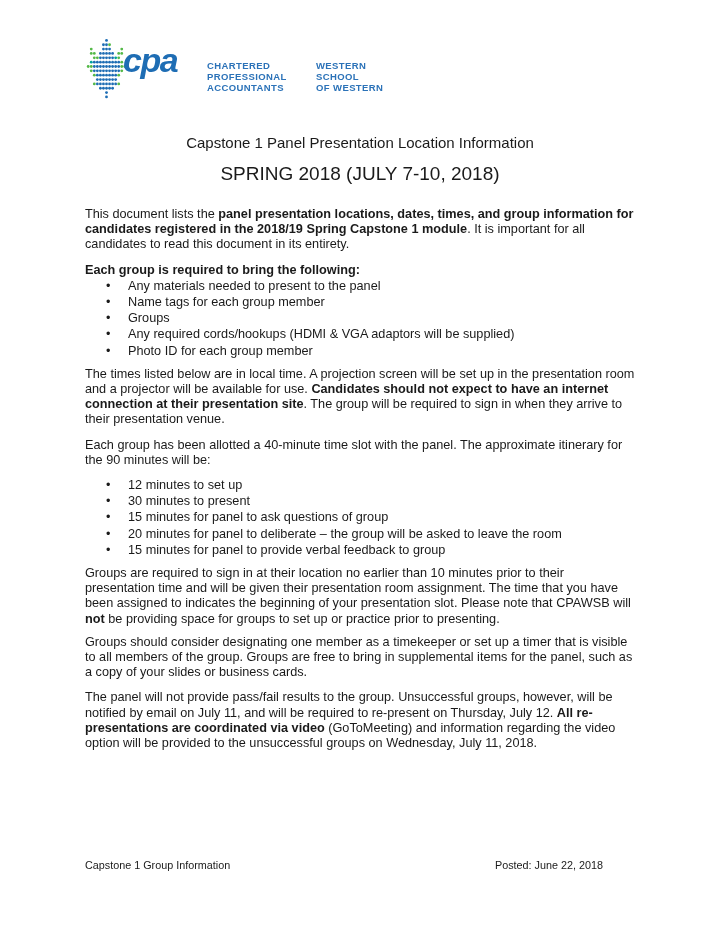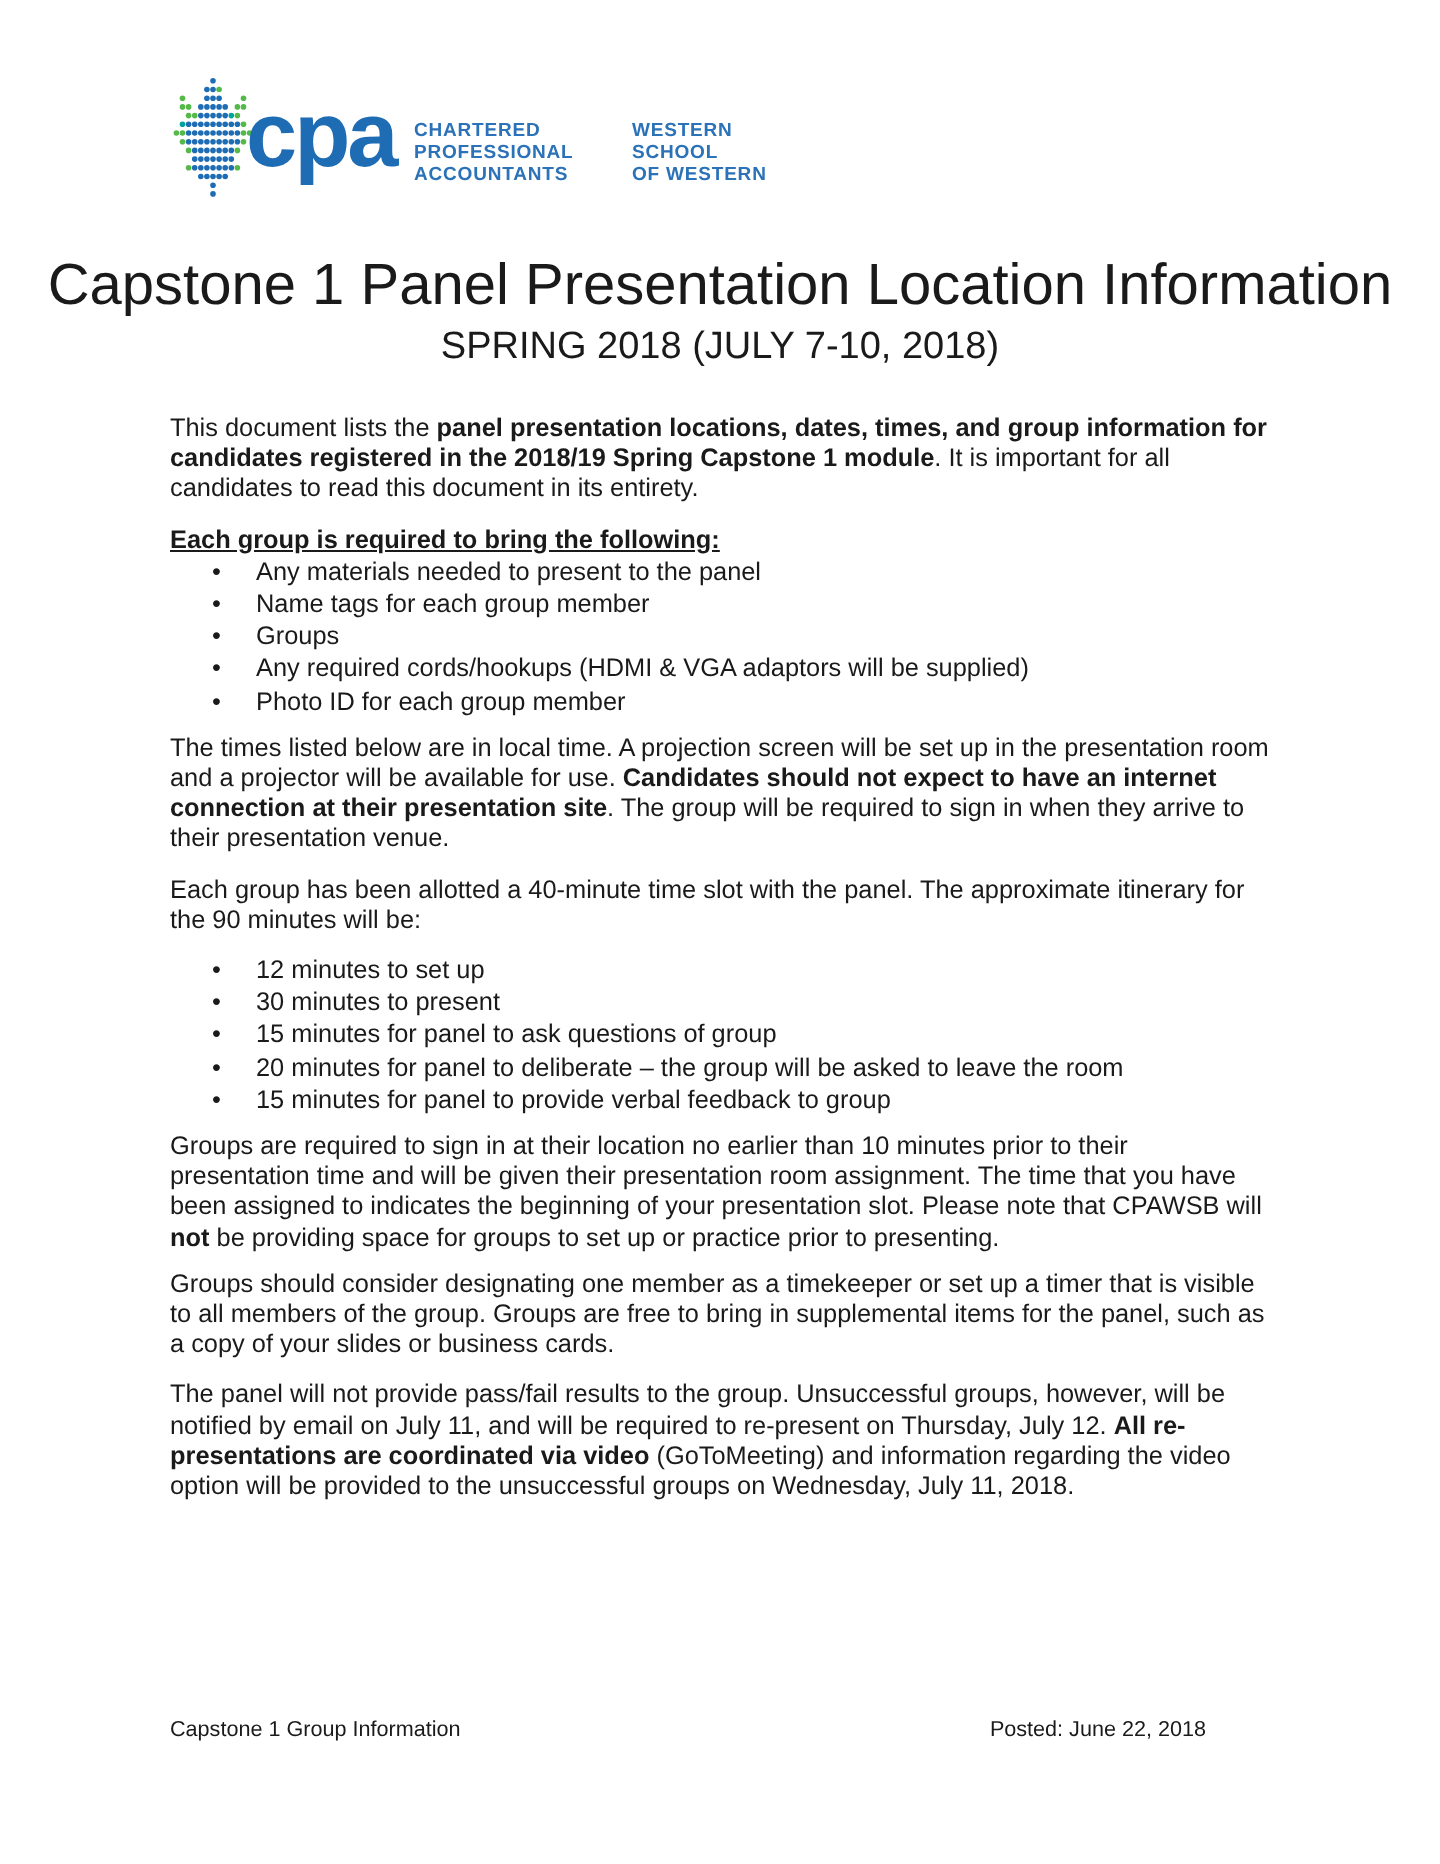--- a/index.html
+++ b/index.html
@@ -9,34 +9,35 @@
     background:#ffffff;
     font-family:"Liberation Sans","DejaVu Sans",sans-serif;
     color:#1a1a1a;
     overflow:hidden;
   }
   
   .logo{position:absolute;left:86px;top:36px;width:280px;height:72px;}
   .leaf{position:absolute;left:0;top:2px;}
   .cpa-word{
     position:absolute;left:37px;top:6px;
-    font-size:46px;font-weight:bold;letter-spacing:-1.5px;
+    font-size:34px;font-weight:bold;letter-spacing:-1.5px;
     line-height:1.1;
+    font-style:italic;
   }
   .org-col{
     position:absolute;top:24px;
     font-size:9.5px;font-weight:bold;letter-spacing:0.4px;
     line-height:11.2px;white-space:nowrap;
   }
   .org-col.c1{left:121px;}
   .org-col.c2{left:206px;margin-left:24px;}
   
   .doc-title{
     position:absolute;top:128px;left:0;width:720px;
-    text-align:center;font-size:29px;line-height:30px;
+    text-align:center;font-size:15px;line-height:30px;
   }
   .doc-subtitle{
     position:absolute;top:161px;left:0;width:720px;
     text-align:center;font-size:19px;line-height:26px;
   }
   
   .body{
     position:absolute;top:207px;left:85px;width:551px;
     font-size:12.7px;line-height:15.2px;
   }
@@ -44,21 +45,21 @@
   .body p.tight{margin-bottom:0;}
   .body ul{
     margin:0 0 8px 0;padding:0 0 0 43px;
     list-style:none;
   }
   .body li{position:relative;line-height:16.2px;}
   .body li::before{
     content:"\2022";
     position:absolute;left:-22px;top:0;
   }
-  .bold-head{font-weight:bold;text-decoration:underline;}
+  .bold-head{font-weight:bold;}
   
   .footer{
     position:absolute;top:858px;left:85px;width:518px;
     display:flex;justify-content:space-between;
     font-size:10.8px;line-height:14px;
   }
 </style>
 </head>
 <body>
 

